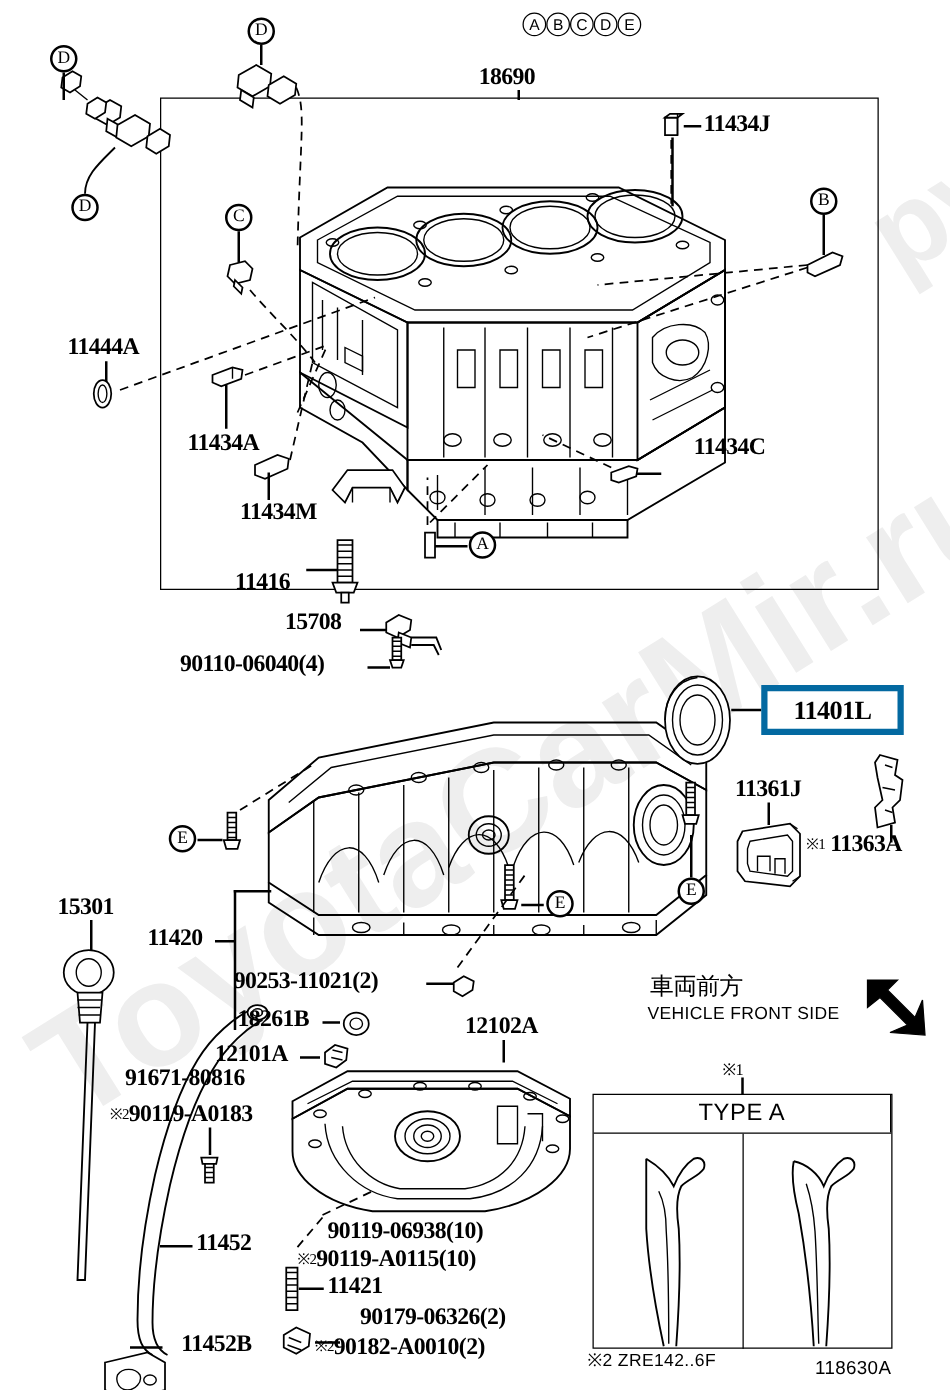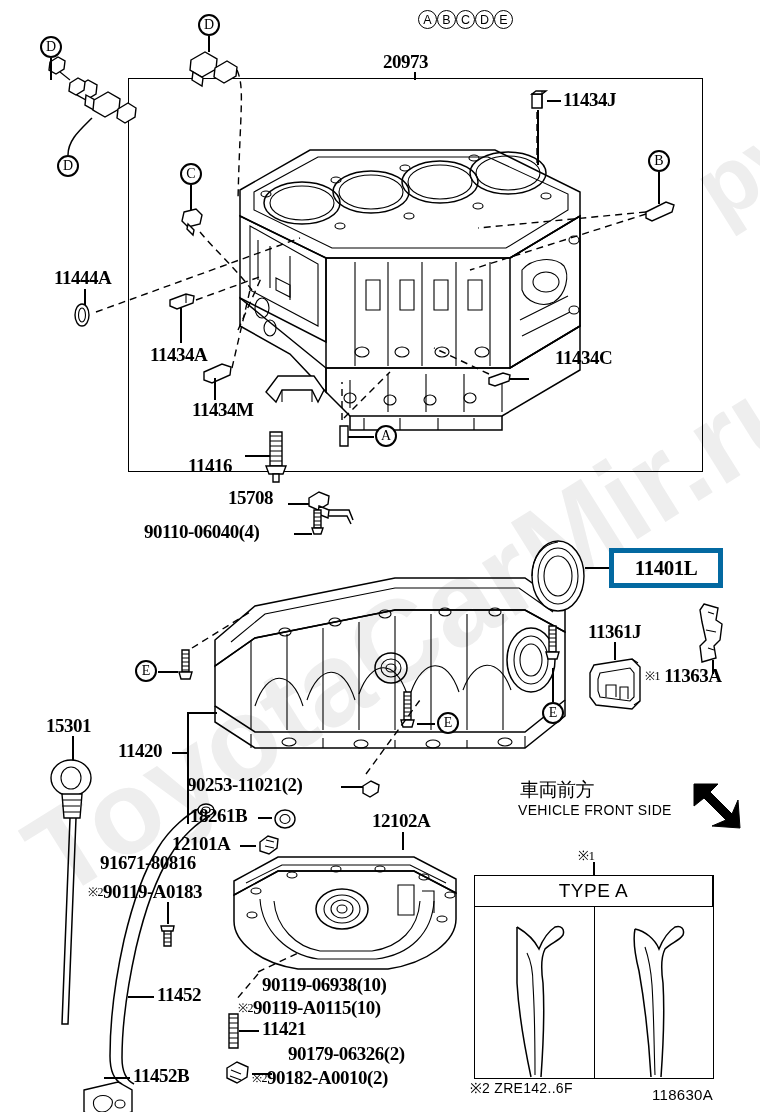--- a/index.html
+++ b/index.html
@@ -63,21 +63,21 @@
   <div style="position:absolute;left:418px;top:10px;display:flex;align-items:center;gap:0;">
     <div class="circ hd" style="position:relative;">A</div>
     <div class="circ hd" style="position:relative;">B</div>
     <div class="circ hd" style="position:relative;">C</div>
     <div class="circ hd" style="position:relative;">D</div>
     <div class="circ hd" style="position:relative;">E</div>
   </div>
 
   <div class="box" style="left:128px;top:78px;width:575px;height:394px;"></div>
 
-  <div class="lbl" style="left:383px;top:52px;">20973</div>
+  <div class="lbl" style="left:383px;top:52px;">18690</div>
   <div class="ln lnv" style="left:414px;top:72px;height:8px;"></div>
 
   <svg style="left:0;top:0;width:240px;height:210px;">
 
     <path class="stf" d="M78,86 l10,-6 9,5 -1,9 -10,6 -9,-5 z"></path>
     <path class="stf" d="M86,95 l9,5 -1,10 -9,-5 z"></path>
     <path class="stf" d="M94,100 l14,-8 12,7 -1,10 -14,8 -12,-7 z"></path>
     <path class="stf" d="M118,109 l10,-6 8,5 -1,9 -10,6 -8,-5 z"></path>
     <path class="stf" d="M70,83 l8,-5 7,4 -1,8 -8,5 -7,-4 z"></path>
     <path class="st2" d="M60,72 l10,8 M56,68 l6,-4"></path>
@@ -410,21 +410,21 @@
 
     <path class="stf" d="M14,300 L48,292 L62,300 L62,322 L30,330 L14,322 Z"></path>
     <path class="st2" d="M24,310 C28,304 38,304 42,310 C44,316 38,322 32,322 C26,322 22,316 24,310 Z"></path>
     <ellipse class="st2" cx="50" cy="314" rx="5" ry="4"></ellipse>
 
     <ellipse class="stf" cx="36" cy="336" rx="9" ry="6"></ellipse>
   </svg>
   <div class="lbl" style="left:157px;top:985px;">11452</div>
   <div class="ln lnh" style="left:128px;top:996px;width:26px;"></div>
 
-  <div class="lbl" style="left:133px;top:1066px;">11452B</div>
+  <div class="lbl" style="left:145px;top:1066px;">11452B</div>
   <div class="ln lnh" style="left:104px;top:1077px;width:26px;"></div>
 
   <div class="lbl" style="left:190px;top:806px;">18261B</div>
   <div class="ln lnh" style="left:258px;top:817px;width:14px;"></div>
   <svg style="left:272px;top:806px;width:28px;height:26px;">
     <ellipse class="stf" cx="13" cy="13" rx="10" ry="9"></ellipse>
     <ellipse class="st2" cx="13" cy="13" rx="5" ry="4.5"></ellipse>
   </svg>
 
   <div class="lbl" style="left:172px;top:834px;">12101A</div>

